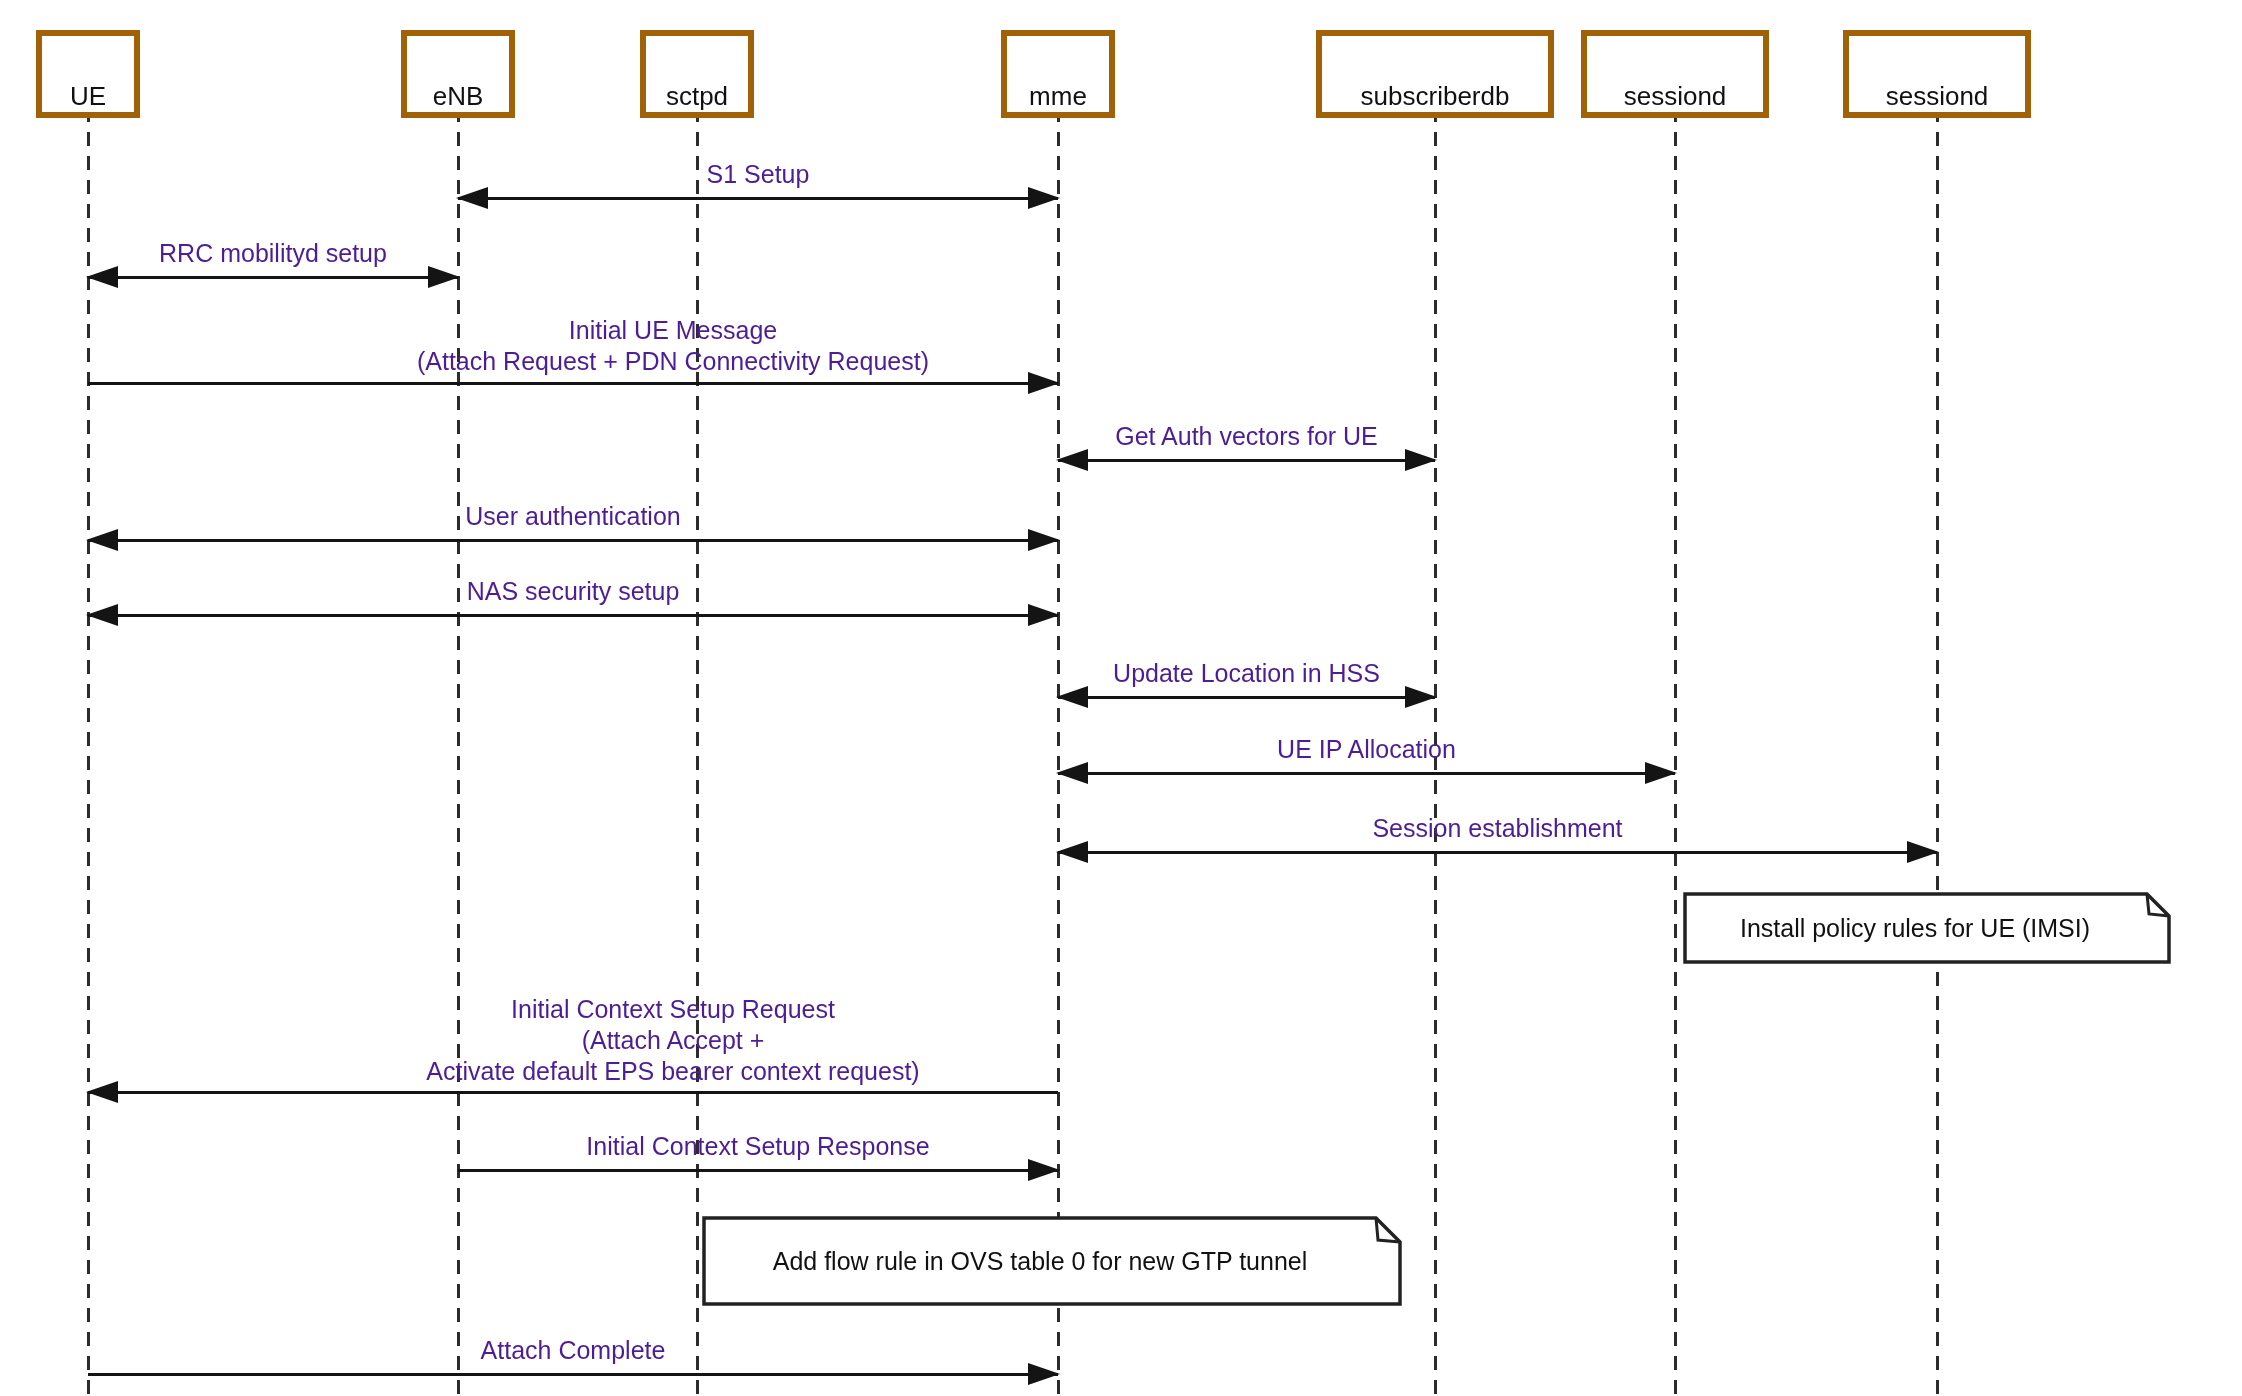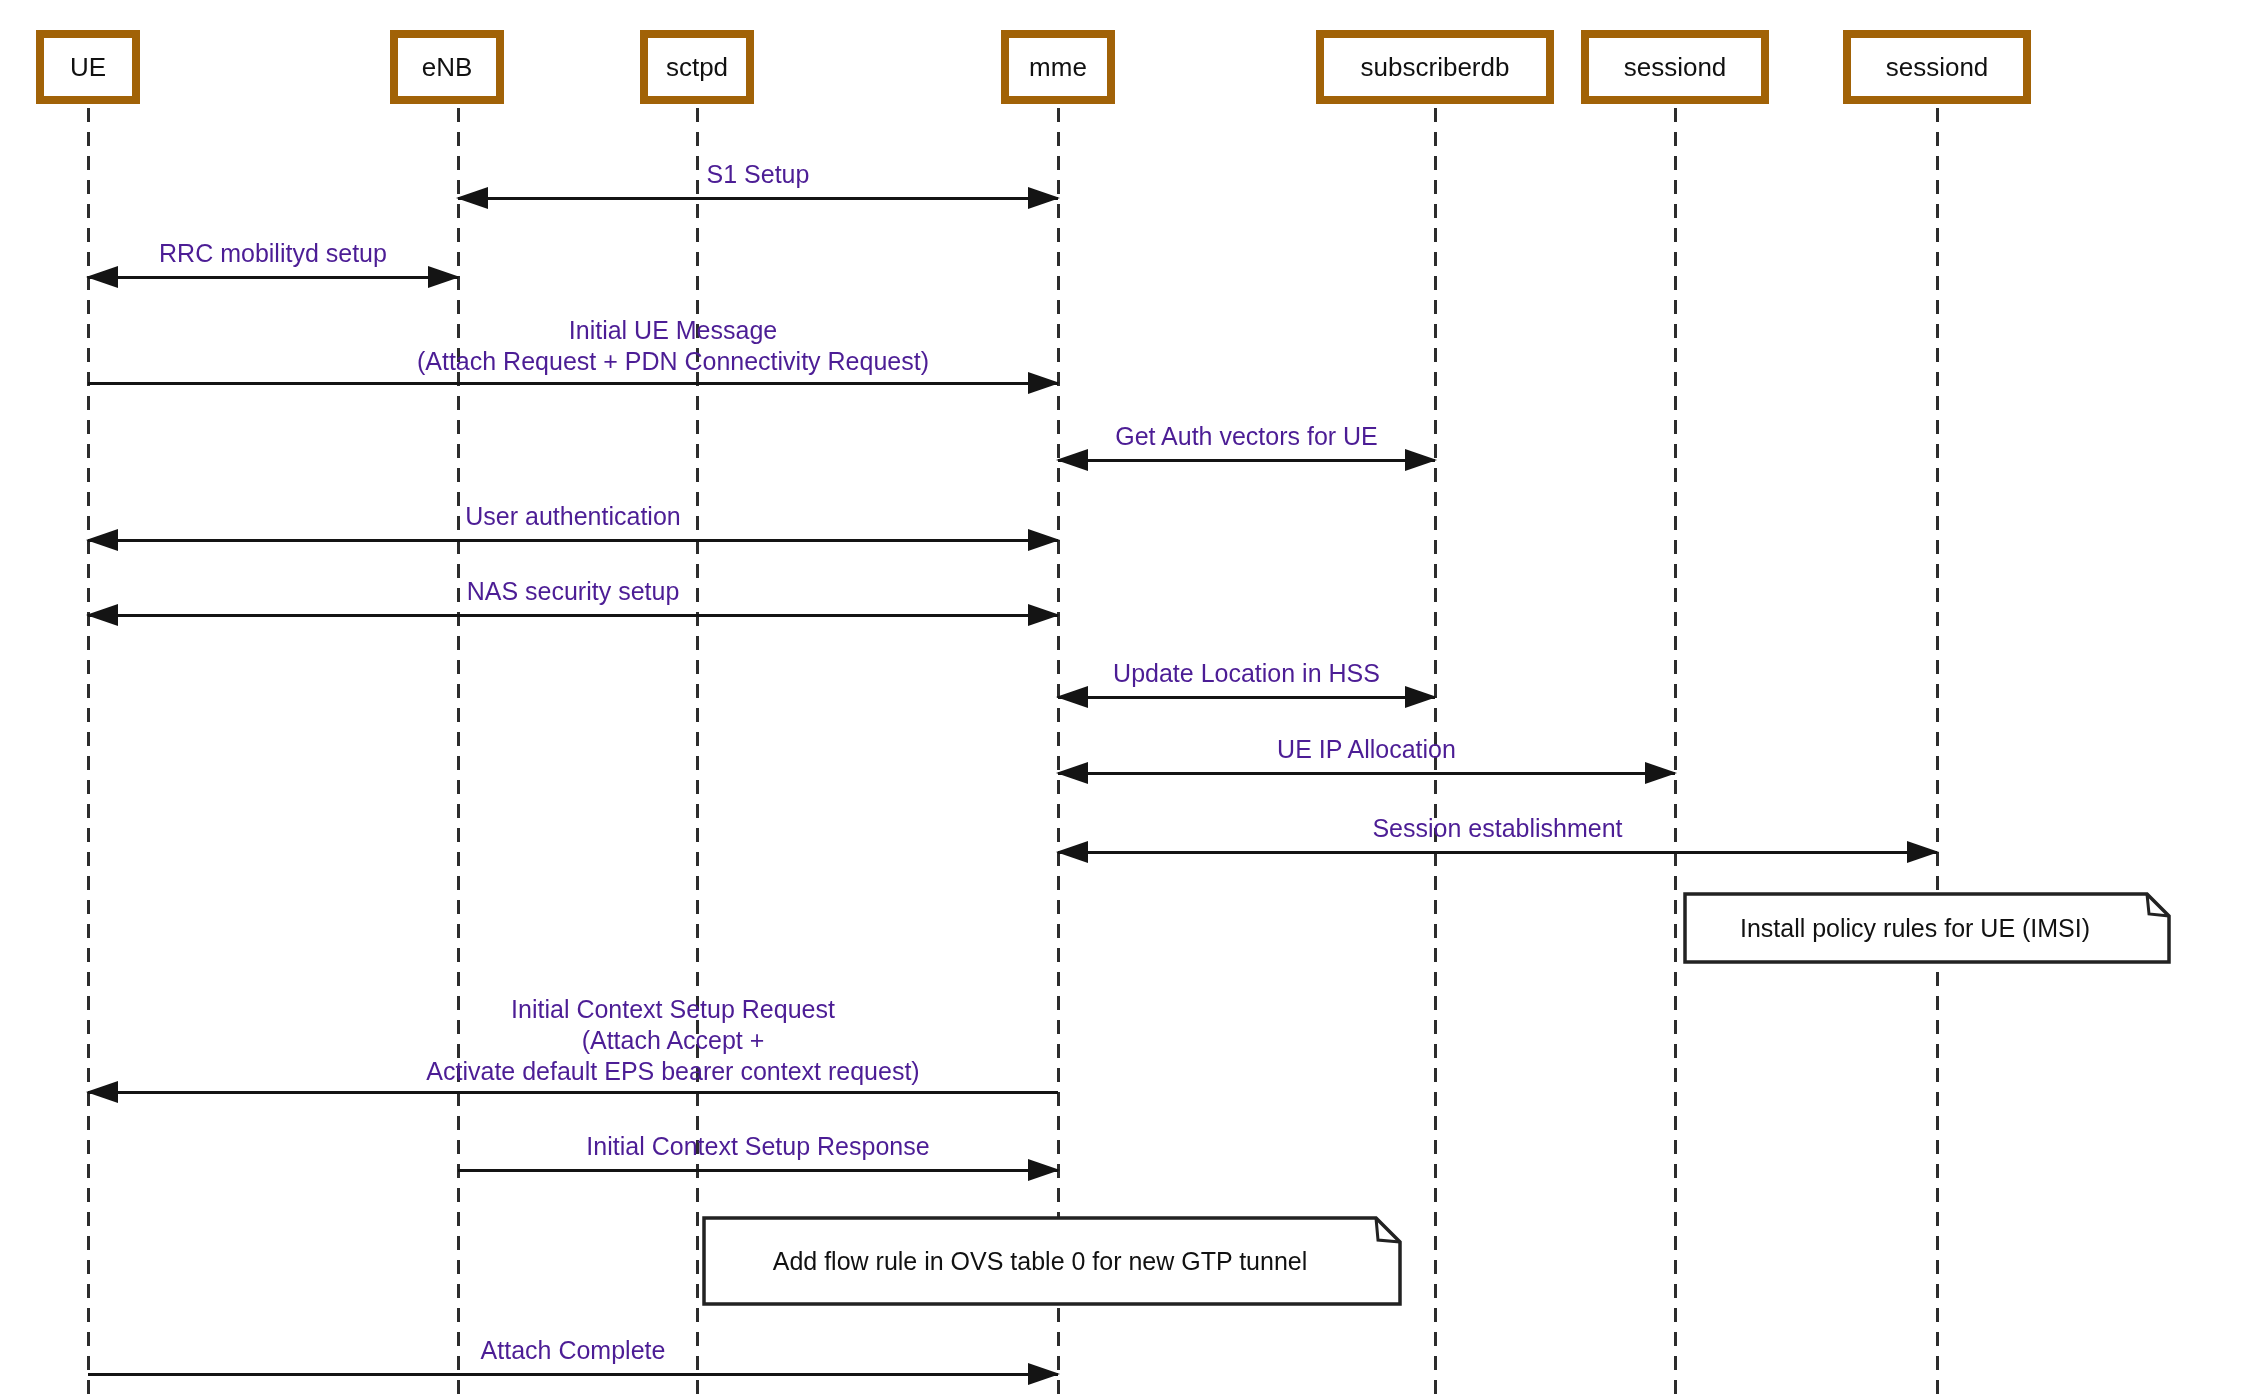--- a/index.html
+++ b/index.html
@@ -7,25 +7,25 @@
     position:relative;
     width:2242px;height:1396px;
     background:#ffffff;
     font-family:"Liberation Sans", sans-serif;
     color:#111;
     overflow:hidden;
   }
   
   .pbox{
     position:absolute;
-    top:30px;height:74px;
+    top:30px;height:88px;
     box-sizing:border-box;
     background:#fff;
-    border:8px solid #a16207;
-    display:flex;align-items:center;justify-content:center;
+    border:6px solid #a16207;
+    display:flex;align-items:flex-end;justify-content:center;
     font-size:26px;
     z-index:3;
   }
   
   .lifeline{
     position:absolute;
     top:108px;bottom:0;
     width:3px;
     background:repeating-linear-gradient(to bottom,#2c2c2c 0 14px,transparent 14px 24px);
     z-index:0;
@@ -84,21 +84,21 @@
   <div class="lifeline" style="left:457px"></div>
   <div class="lifeline" style="left:696px"></div>
   <div class="lifeline" style="left:1057px"></div>
   <div class="lifeline" style="left:1434px"></div>
   <div class="lifeline" style="left:1674px"></div>
   <div class="lifeline" style="left:1936px"></div>
 
   <div class="pbox" style="left:36px;width:104px">
       <span>UE</span>
     </div>
-  <div class="pbox" style="left:390px;width:114px">
+  <div class="pbox" style="left:401px;width:114px">
       <span>eNB</span>
     </div>
   <div class="pbox" style="left:640px;width:114px">
       <span>sctpd</span>
     </div>
   <div class="pbox" style="left:1001px;width:114px">
       <span>mme</span>
     </div>
   <div class="pbox" style="left:1316px;width:238px">
       <span>subscriberdb</span>

